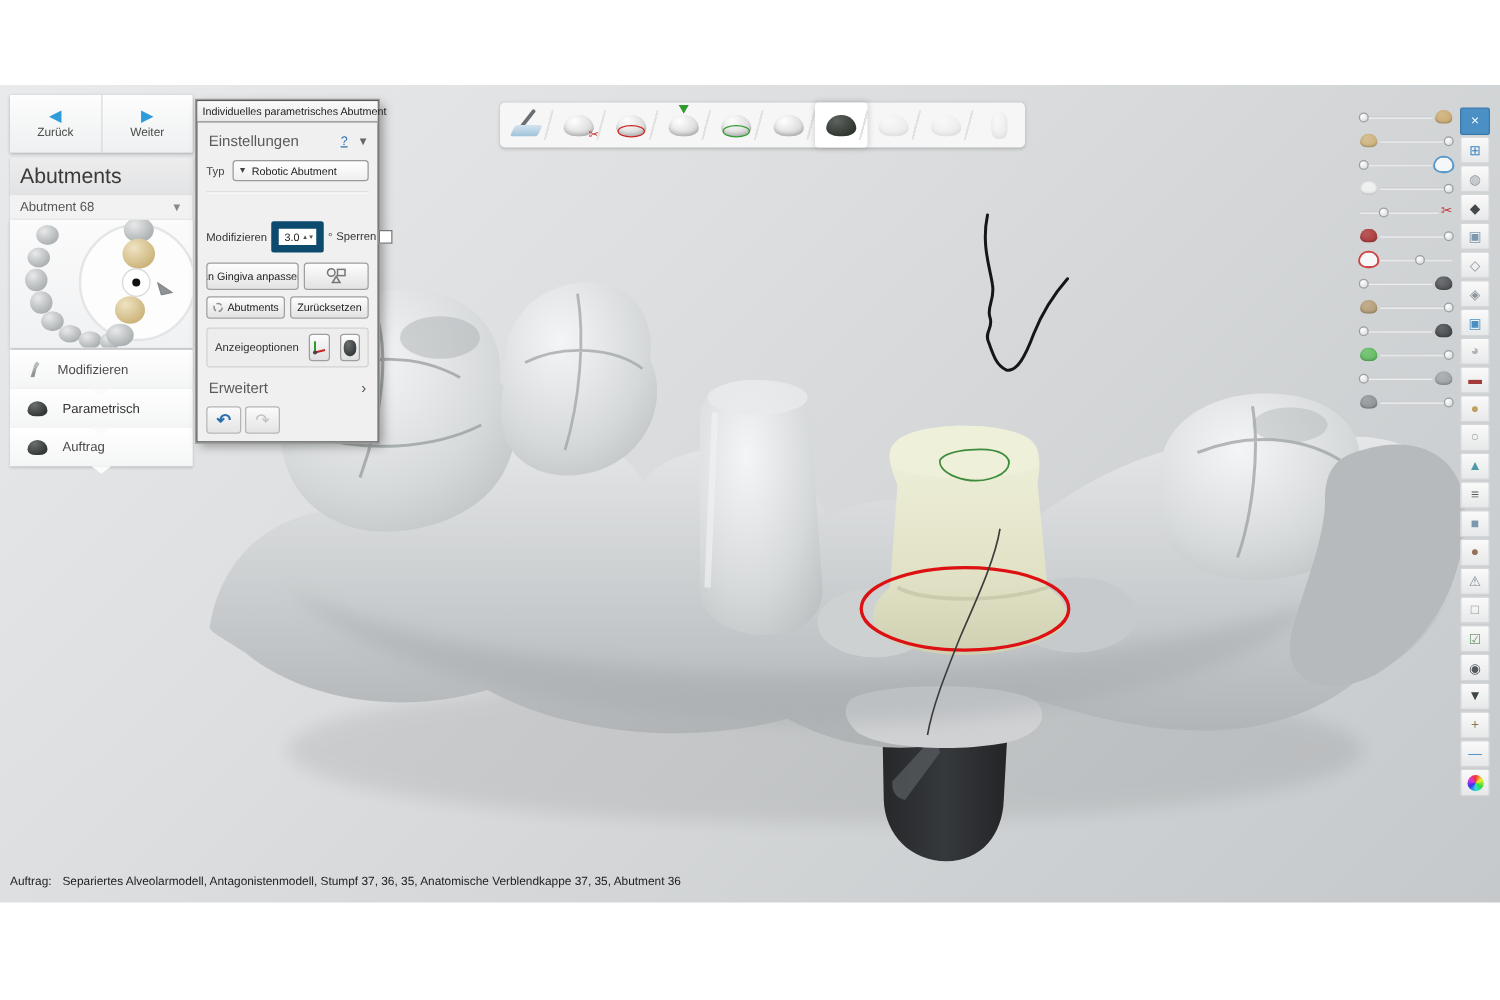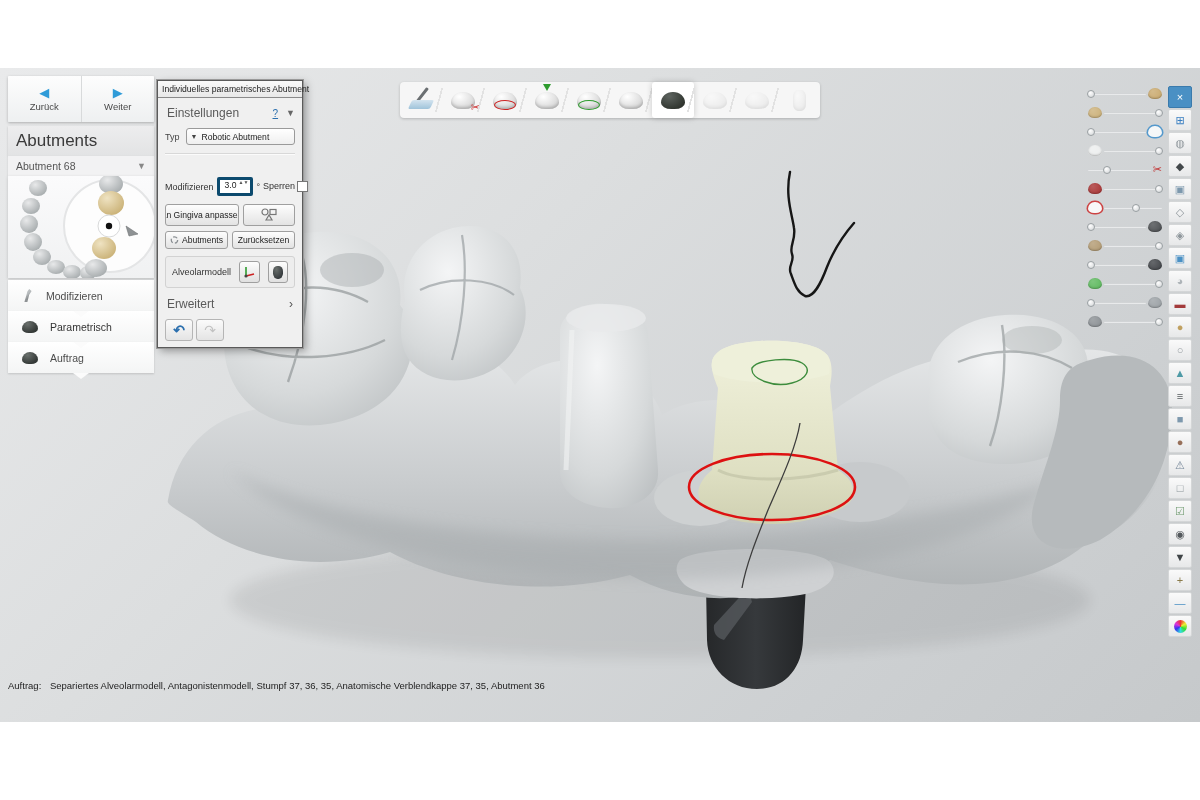--- a/index.html
+++ b/index.html
@@ -44,21 +44,21 @@
   .dhead .grow{flex:1;}
   .help{color:#2b6fae;text-decoration:underline;font-size:10px;margin-right:8px;cursor:pointer;}
   .dchev{color:#666;font-size:9px;cursor:pointer;}
   .typrow{display:flex;align-items:center;gap:6px;margin-bottom:8px;}
   .tlabel{font-size:9px;color:#444;}
   .dd{flex:1;display:flex;align-items:center;gap:4px;background:linear-gradient(#ffffff,#efefef);
     border:1px solid #9a9a9a;border-radius:3px;height:15px;padding:0 4px;font-size:8.6px;color:#222;cursor:pointer;}
   .dd .arr{font-size:7px;color:#444;}
   .dsep{border:none;border-top:1px solid #d8d8d8;border-bottom:1px solid #fbfbfb;margin:2px 0 22px 0;}
   .conerow{display:flex;align-items:center;font-size:9px;color:#333;margin-bottom:8px;gap:3px;}
-  .spin{display:flex;background:#fff;border:3px solid #0c4a6e;border-radius:2px;height:13px;padding:0 2px;}
+  .spin{display:flex;align-items:center;background:#fff;border:6px solid #0c4a6e;border-radius:2px;height:13px;padding:0 2px;}
   .spin .val{font-size:8.6px;color:#222;min-width:15px;text-align:right;}
   .spin .ud{display:flex;flex-direction:column;font-size:5px;line-height:4px;color:#555;margin-left:2px;cursor:pointer;}
   .deg{font-size:9px;color:#333;}
   .lockwrap{margin-left:auto;display:flex;align-items:flex-start;gap:2px;}
   .cbx{width:9px;height:9px;border:1px solid #777;background:#fff;cursor:pointer;}
   .btnrow{display:flex;gap:4px;margin-bottom:5px;}
   .dbtn{background:linear-gradient(#fdfdfd,#e3e3e3);border:1px solid #9f9f9f;border-radius:3px;
     font-size:8.6px;color:#222;height:20px;display:flex;align-items:center;justify-content:center;
     padding:0 4px;cursor:pointer;white-space:nowrap;overflow:hidden;}
   .dbtn.grow{flex:1;}
@@ -111,21 +111,21 @@
   .sicon{width:14px;height:11px;border-radius:50% 50% 45% 45%/65% 65% 40% 40%;flex:none;
     box-shadow:inset 0 -1px 2px rgba(0,0,0,.25);}
   .sicon.glyph{background:none!important;box-shadow:none;font-size:11px;line-height:11px;width:auto;}
   .rbuttons{position:absolute;left:1168px;top:18px;width:26px;display:flex;flex-direction:column;gap:1px;z-index:5;}
   .rbtn{width:24px;height:22px;background:linear-gradient(#fafafa,#e7e8e9);border:1px solid #d4d6d7;
     border-radius:2px;display:flex;align-items:center;justify-content:center;font-size:11px;cursor:pointer;box-sizing:border-box;}
   .rbtn .wheel{width:13px;height:13px;border-radius:50%;
     background:conic-gradient(#e33,#ee3,#3d3,#3dd,#33e,#d3d,#e33);}
 
   
-  .status{position:absolute;left:8px;top:612px;font-size:9.5px;color:#1d1d1d;z-index:4;}
+  .status{position:absolute;left:8px;top:632px;font-size:9.5px;color:#1d1d1d;z-index:4;}
   .status .lbl{margin-right:6px;}
 
   [data-interactable="true"]{cursor:pointer;}
 </style>
 </head>
 <body>
 
 <div class="app" data-interactable="false">
 
   <svg class="scene" viewBox="0 68 1200 654" data-interactable="true">
@@ -316,21 +316,21 @@
       <div class="btnrow smallrow">
         <div class="dbtn grow" data-interactable="true">
           <svg width="10" height="10" viewBox="0 0 10 10" style="margin-right:3px" data-interactable="false">
             <circle cx="5" cy="5" r="3.6" fill="none" stroke="#8a8f93" stroke-width="1.4" stroke-dasharray="5 2.5"></circle>
           </svg>
           <span>Abutments</span>
         </div>
         <div class="dbtn grow" data-interactable="true">Zurücksetzen</div>
       </div>
       <div class="optbox" data-interactable="false">
-        <span class="optlabel" data-interactable="false">Alveolarmodell</span>
+        <span class="optlabel" data-interactable="false">Anzeigeoptionen</span>
         <div class="icbtn" data-interactable="true">
           <svg width="14" height="14" viewBox="0 0 14 14" data-interactable="false">
             <line x1="4" y1="2" x2="4" y2="11" stroke="#2e9b2e" stroke-width="1.6"></line>
             <line x1="4" y1="11" x2="12" y2="9" stroke="#c22" stroke-width="1.6"></line>
             <circle cx="4" cy="11" r="1.6" fill="#444"></circle>
           </svg>
         </div>
         <div class="icbtn" data-interactable="true">
           <span style="width:10px;height:13px;border-radius:40% 40% 45% 45%;background:radial-gradient(at 35% 25%,#6a706d,#34393c 75%);" data-interactable="false"></span>
         </div>

